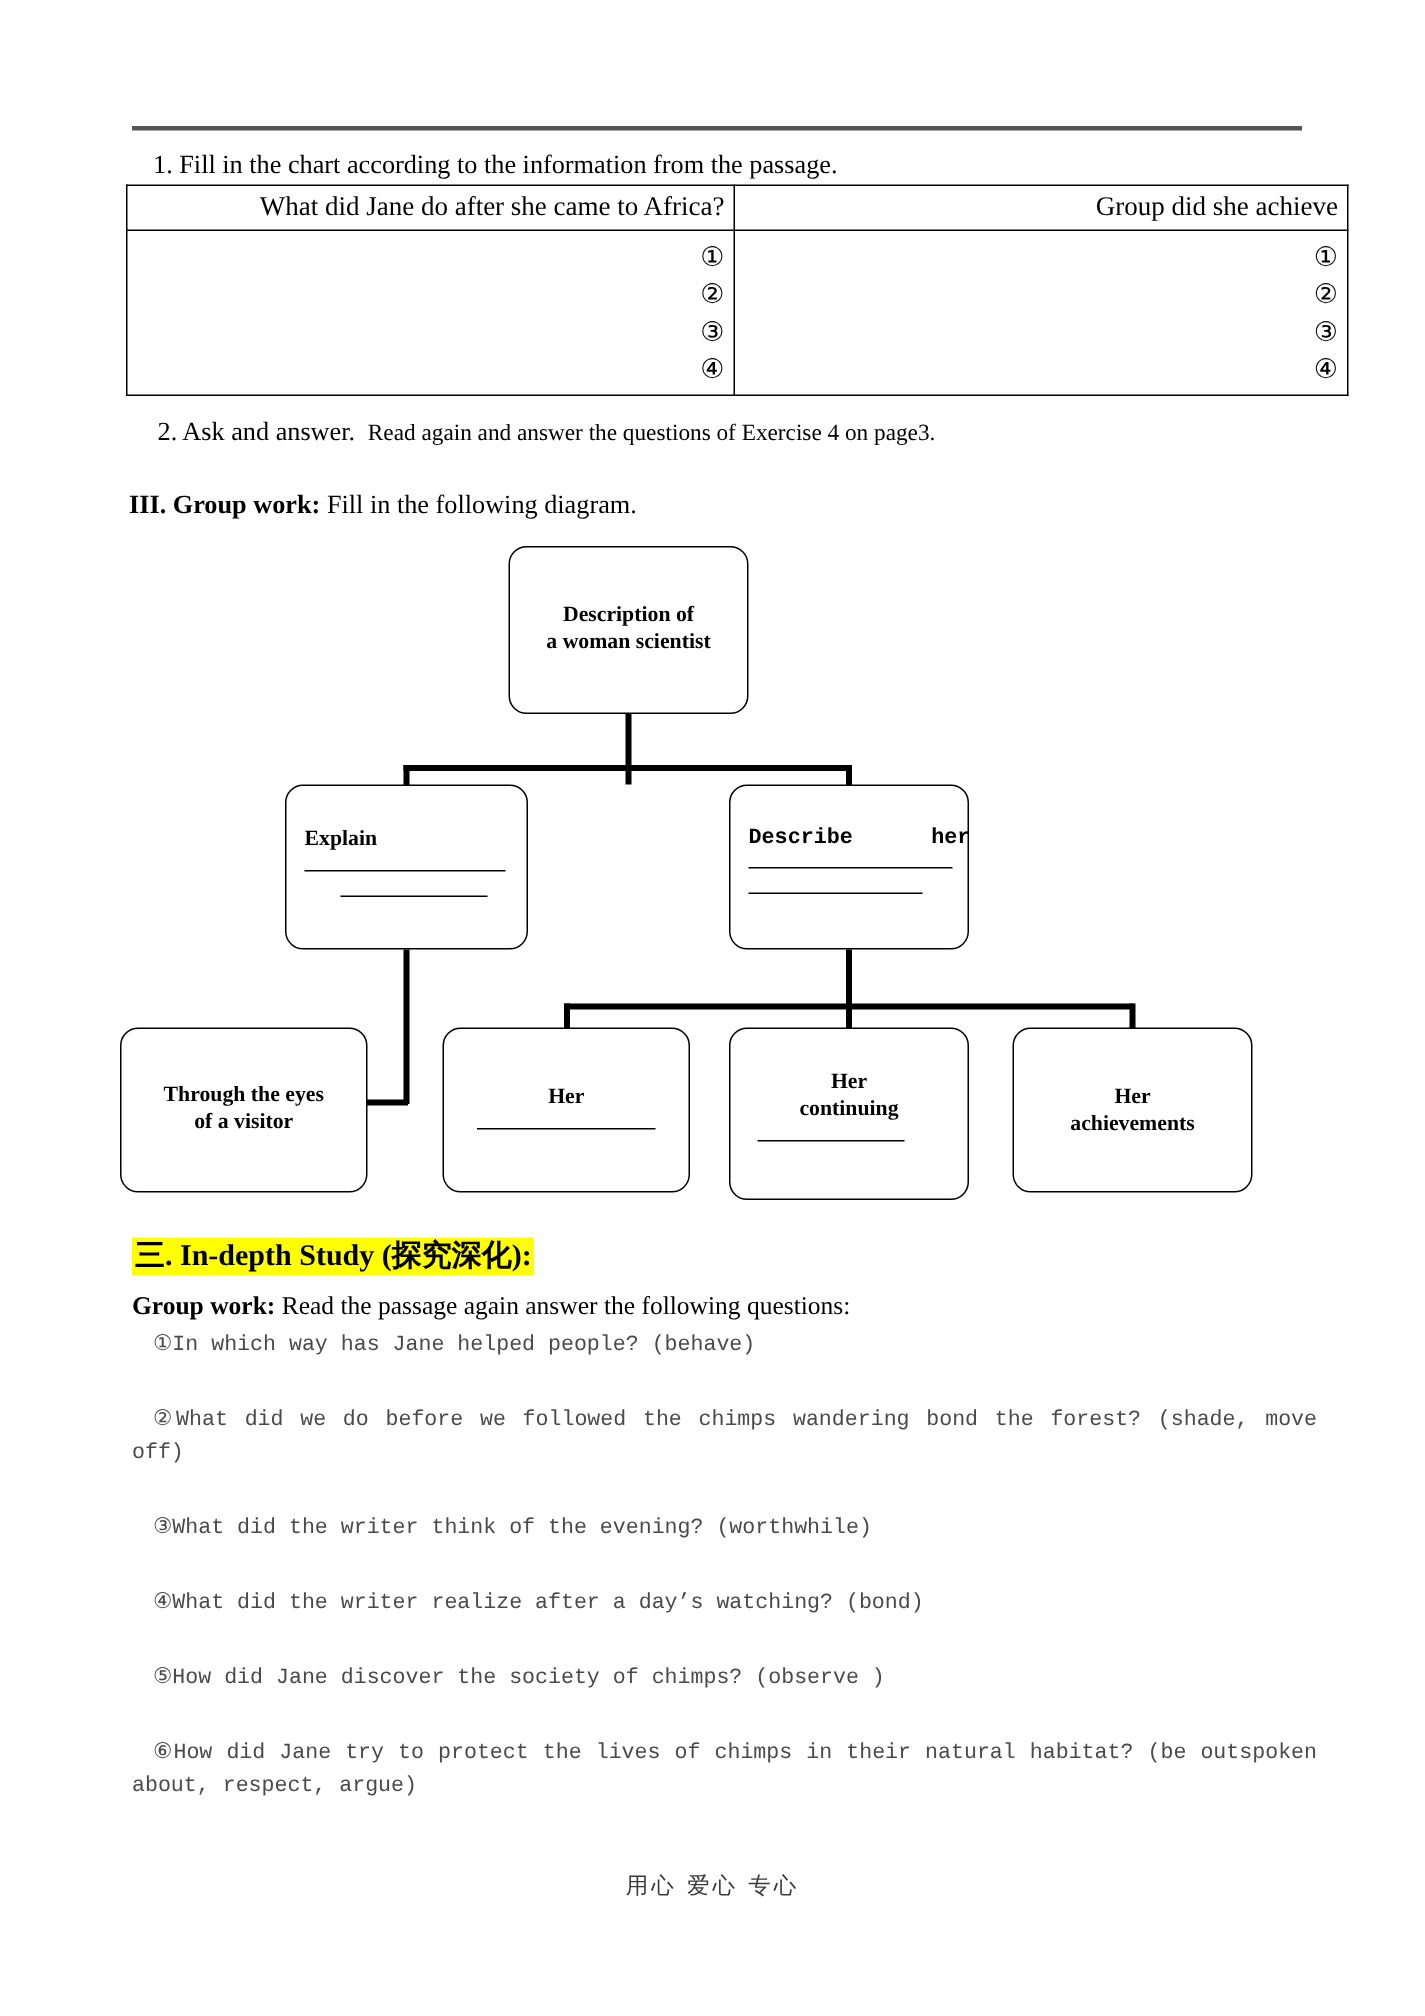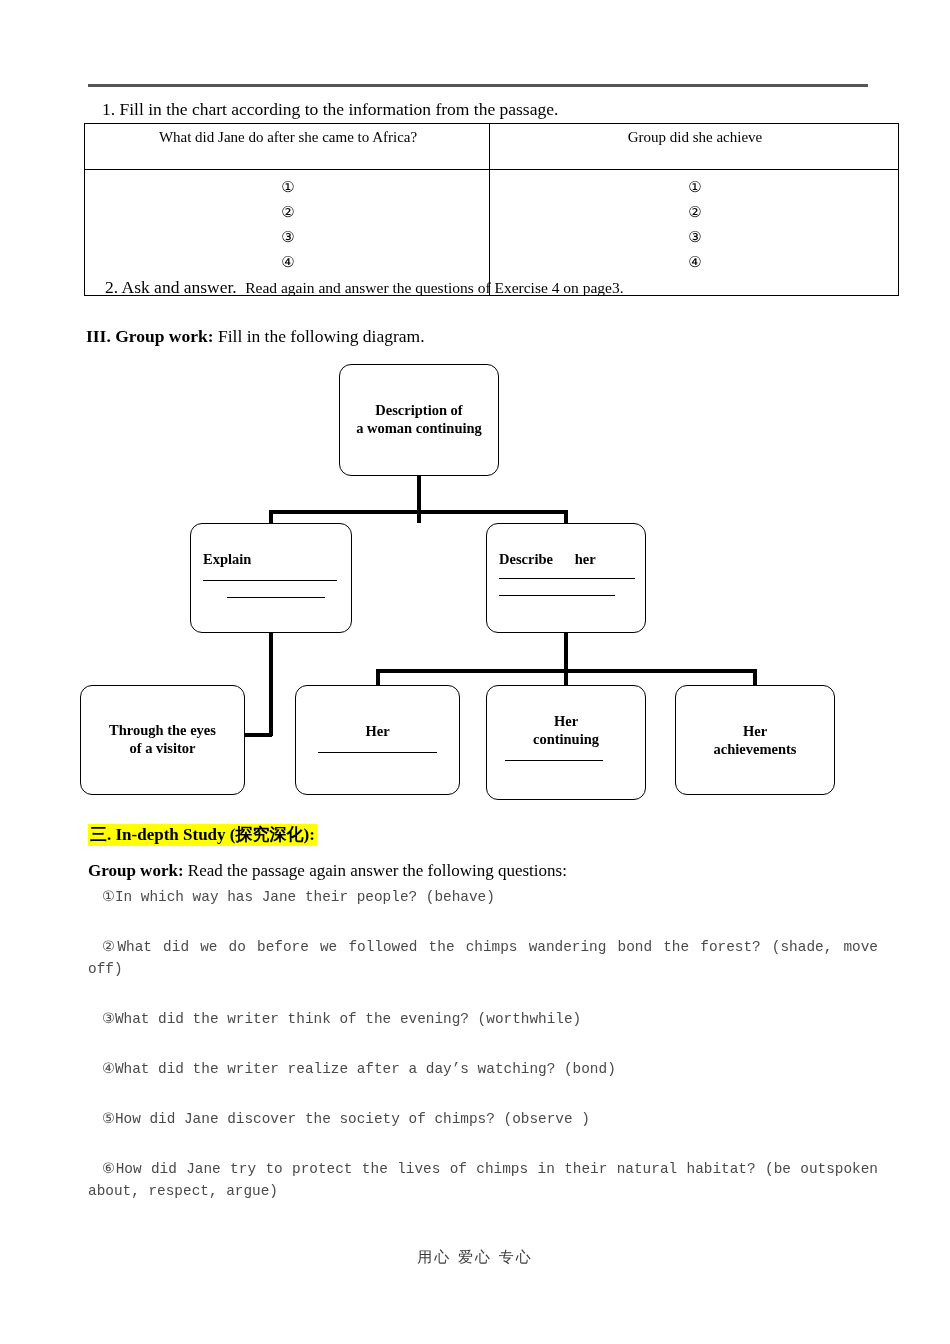--- a/index.html
+++ b/index.html
@@ -49,24 +49,24 @@
   .chart-table {
     position: absolute;
     left: 84px;
     top: 123px;
     width: 784px;
     border-collapse: collapse;
     table-layout: fixed;
   }
   .chart-table td, .chart-table th {
     border: 1px solid #000000;
-    padding: 3px 6px 20px 8px;
-    font-size: 15px;
+    padding: 3px 6px 4px 8px;
+    font-size: 18px;
     font-weight: normal;
-    text-align: center;
+    text-align: right;
     vertical-align: top;
     line-height: 20px;
   }
   .chart-table .col-a { width: 390px; }
   .chart-table .col-b { width: 394px; }
   .chart-table .hdr td { height: 22px; }
   .chart-table .body-cell {
     height: 100px;
     padding-top: 5px;
   }
@@ -141,21 +141,21 @@
   #node-visitor   { left: 80px;  top: 330px; width: 165px; height: 110px; }
   #node-her       { left: 295px; top: 330px; width: 165px; height: 110px; }
   #node-cont      { left: 486px; top: 330px; width: 160px; height: 115px; }
   #node-ach       { left: 675px; top: 330px; width: 160px; height: 110px; }
 
   
   .sec-indepth {
     position: absolute;
     left: 88px;
     top: 823px;
-    font-size: 17px;
+    font-size: 20px;
     font-weight: bold;
     white-space: nowrap;
   }
   .sec-indepth .hl {
     background: #FFFF00;
     padding: 1px 2px 2px 2px;
   }
 
   
   .groupwork {
@@ -256,31 +256,31 @@
     <div class="connector" style="left:243px; top:378px; width:29px; height:3.5px;"></div>
 
     <div class="connector" style="left:564px; top:278px; width:3.5px; height:47px;"></div>
     <div class="connector" style="left:376px; top:314px; width:380px; height:3.5px;"></div>
     <div class="connector" style="left:376px; top:314px; width:3.5px; height:17px;"></div>
     <div class="connector" style="left:564px; top:314px; width:3.5px; height:17px;"></div>
     <div class="connector" style="left:753px; top:314px; width:3.5px; height:17px;"></div>
 
     <div class="node" id="node-root">
       <div class="title" style="margin-top:36px;">Description of</div>
-      <div class="title">a woman continuing</div>
+      <div class="title">a woman scientist</div>
     </div>
 
     <div class="node" id="node-explain">
       <div class="title left" style="margin:26px 0 0 12px;">Explain</div>
       <div class="blank" style="margin:12px 14px 0 12px;"></div>
       <div class="blank" style="margin:16px 26px 0 36px;"></div>
     </div>
 
     <div class="node" id="node-describe">
-      <div class="title left" style="margin:26px 0 0 12px;"><span>Describe</span>&nbsp;&nbsp;&nbsp;&nbsp;&nbsp;&nbsp;<span>her</span></div>
+      <div class="title left" style="margin:26px 0 0 12px;font-family:Liberation Mono, monospace;"><span>Describe</span>&nbsp;&nbsp;&nbsp;&nbsp;&nbsp;&nbsp;<span>her</span></div>
       <div class="blank" style="margin:10px 10px 0 12px;"></div>
       <div class="blank" style="margin:16px 30px 0 12px;"></div>
     </div>
 
     <div class="node" id="node-visitor">
       <div class="title" style="margin-top:35px;">Through the eyes</div>
       <div class="title">of a visitor</div>
     </div>
 
     <div class="node" id="node-her">
@@ -304,21 +304,21 @@
   <div class="sec-indepth">
     <span class="hl">三. In-depth Study (探究深化):</span>
   </div>
 
   <div class="groupwork">
     <b>Group work:</b>
     <span>Read the passage again answer the following questions:</span>
   </div>
 
   <div class="questions">
-    <p class="q">①In which way has Jane their people? (behave)</p>
+    <p class="q">①In which way has Jane helped people? (behave)</p>
     <p class="q">②What did we do before we followed the chimps wandering bond the forest? (shade, move off)</p>
     <p class="q">③What did the writer think of the evening? (worthwhile)</p>
     <p class="q">④What did the writer realize after a day’s watching?  (bond)</p>
     <p class="q">⑤How did Jane discover the society of chimps? (observe )</p>
     <p class="q">⑥How did Jane try to protect the lives of chimps in their natural habitat? (be outspoken about, respect, argue)</p>
   </div>
 
   <div class="footer">用心  爱心  专心</div>
 
 </div>

